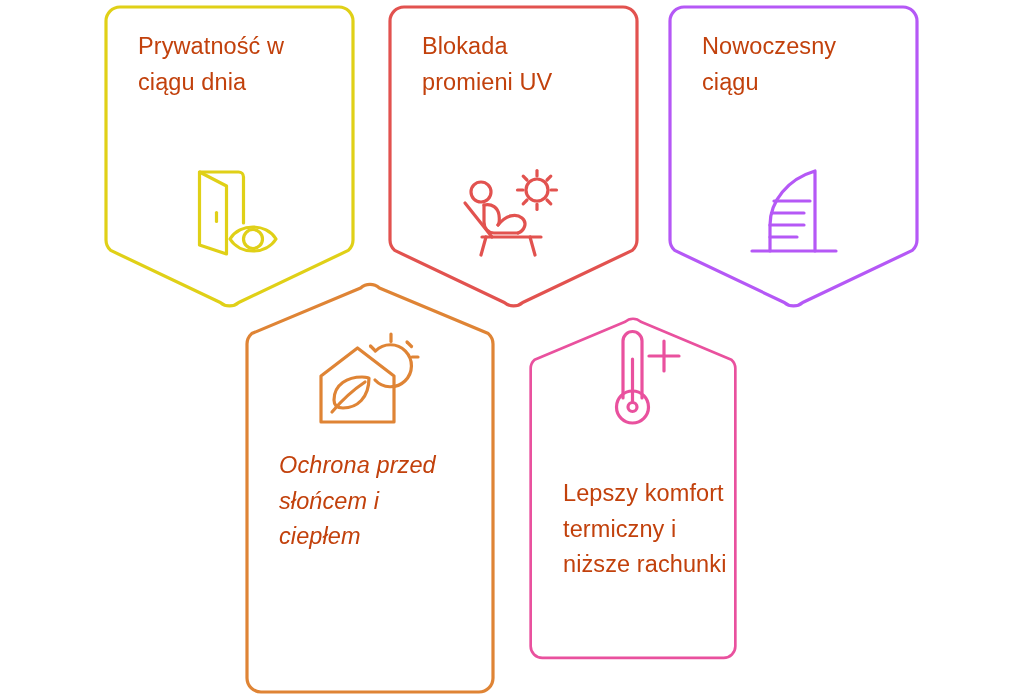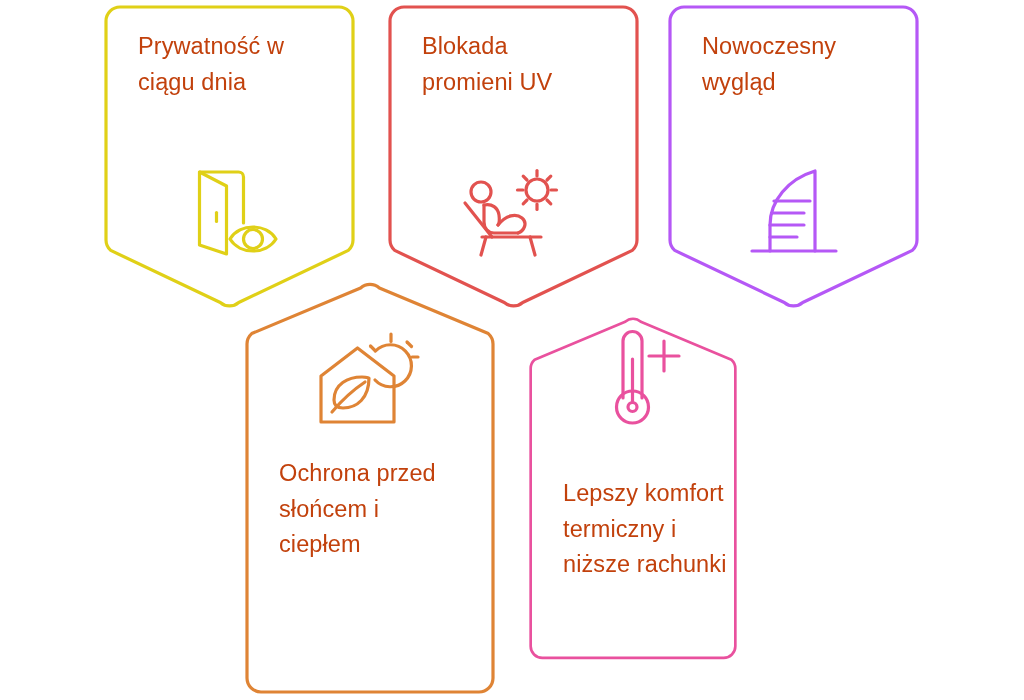--- a/index.html
+++ b/index.html
@@ -70,21 +70,21 @@
   #card-uv .card-icon      { top: 160px; }
   #card-modern .card-icon  { top: 158px; }
 
   
   #card-sun     { left: 245px; top: 284px; width: 250px; height: 410px; }
   #card-thermal { left: 529px; top: 284px; width: 208px; height: 410px; }
 
   #card-sun .card-icon     { top: 48px; }
   #card-thermal .card-icon { top: 44px; }
 
-  #card-sun .card-label     { top: 172px; }
+  #card-sun .card-label     { top: 164px; font-style: italic; }
   #card-thermal .card-label { top: 192px; }
 </style>
 </head>
 <body>
 
 <div id="infographic">
 
   <div class="card" id="card-privacy">
     <svg class="card-svg" viewBox="0 0 251 303">
       <path d="M 2 16 A 14 14 0 0 1 16 2 L 235 2 A 14 14 0 0 1 249 16
@@ -154,21 +154,21 @@
   </div>
 
   <div class="card" id="card-modern">
     <svg class="card-svg" viewBox="0 0 251 303">
       <path d="M 2 16 A 14 14 0 0 1 16 2 L 235 2 A 14 14 0 0 1 249 16
                L 249 235 A 14 14 0 0 1 244.3 245.4
                L 134.7 297.5 A 14 14 0 0 1 116.3 297.5
                L 6.7 245.4 A 14 14 0 0 1 2 235 Z" fill="none" stroke="#b558f6" stroke-width="3.2" stroke-linejoin="round"></path>
     </svg>
     <div class="card-label">Nowoczesny
-wygląd</div>
+ciągu</div>
     <div class="card-icon">
       <svg width="100" height="100" viewBox="0 0 100 100">
         <g fill="none" stroke="#b558f6" stroke-width="3.2" stroke-linecap="round" stroke-linejoin="round">
 
           <path d="M 26 88 L 26 62 C 26 38 44 16 71 8 L 71 88"></path>
 
           <path d="M 30 38 L 66 38"></path>
           <path d="M 27.5 50 L 60 50"></path>
           <path d="M 26 62 L 60 62"></path>
           <path d="M 26 74 L 53 74"></path>

